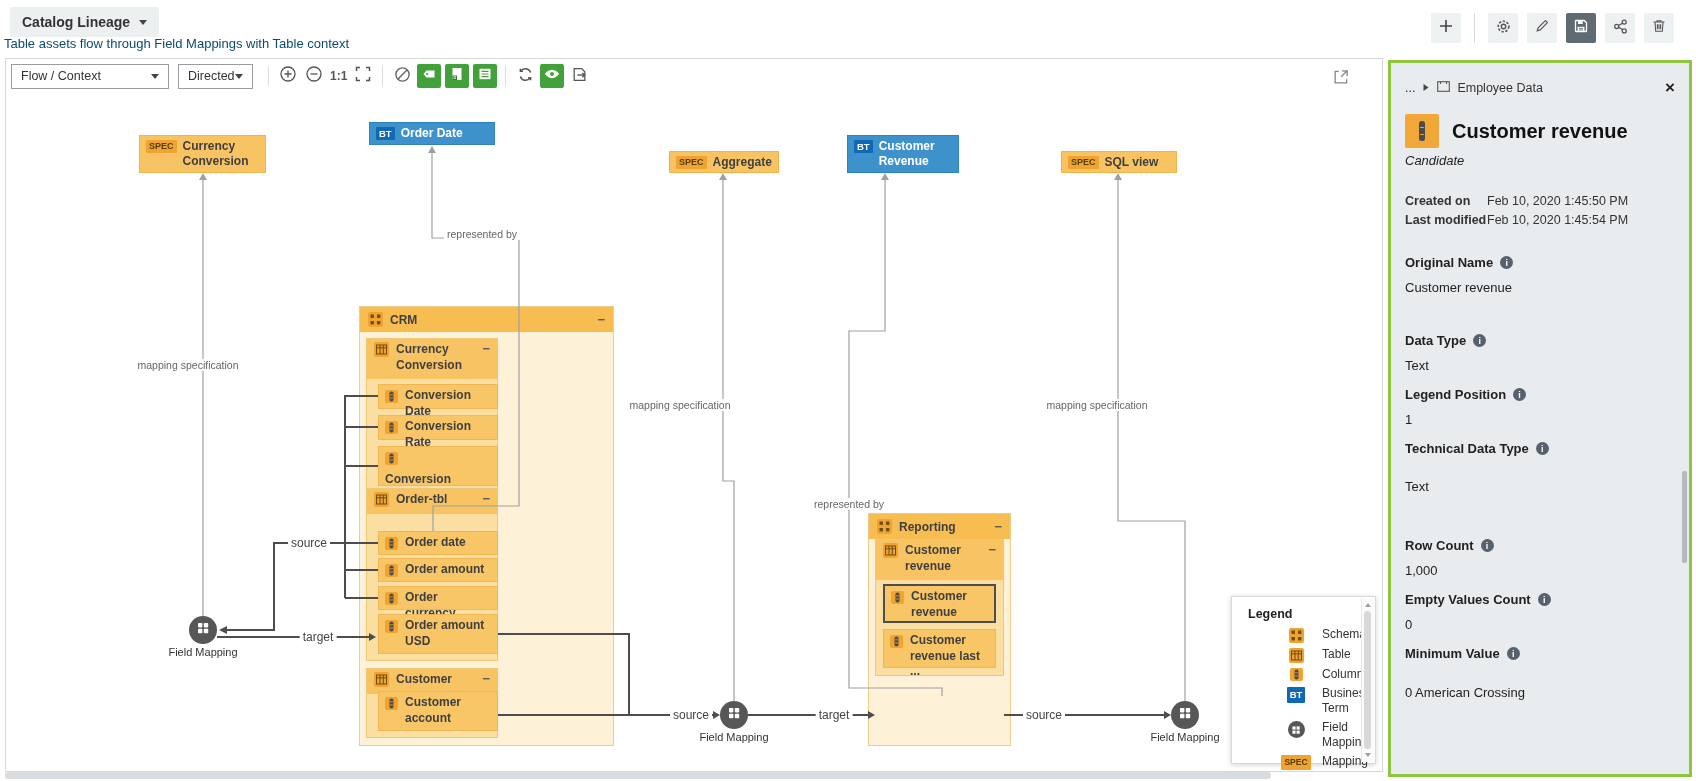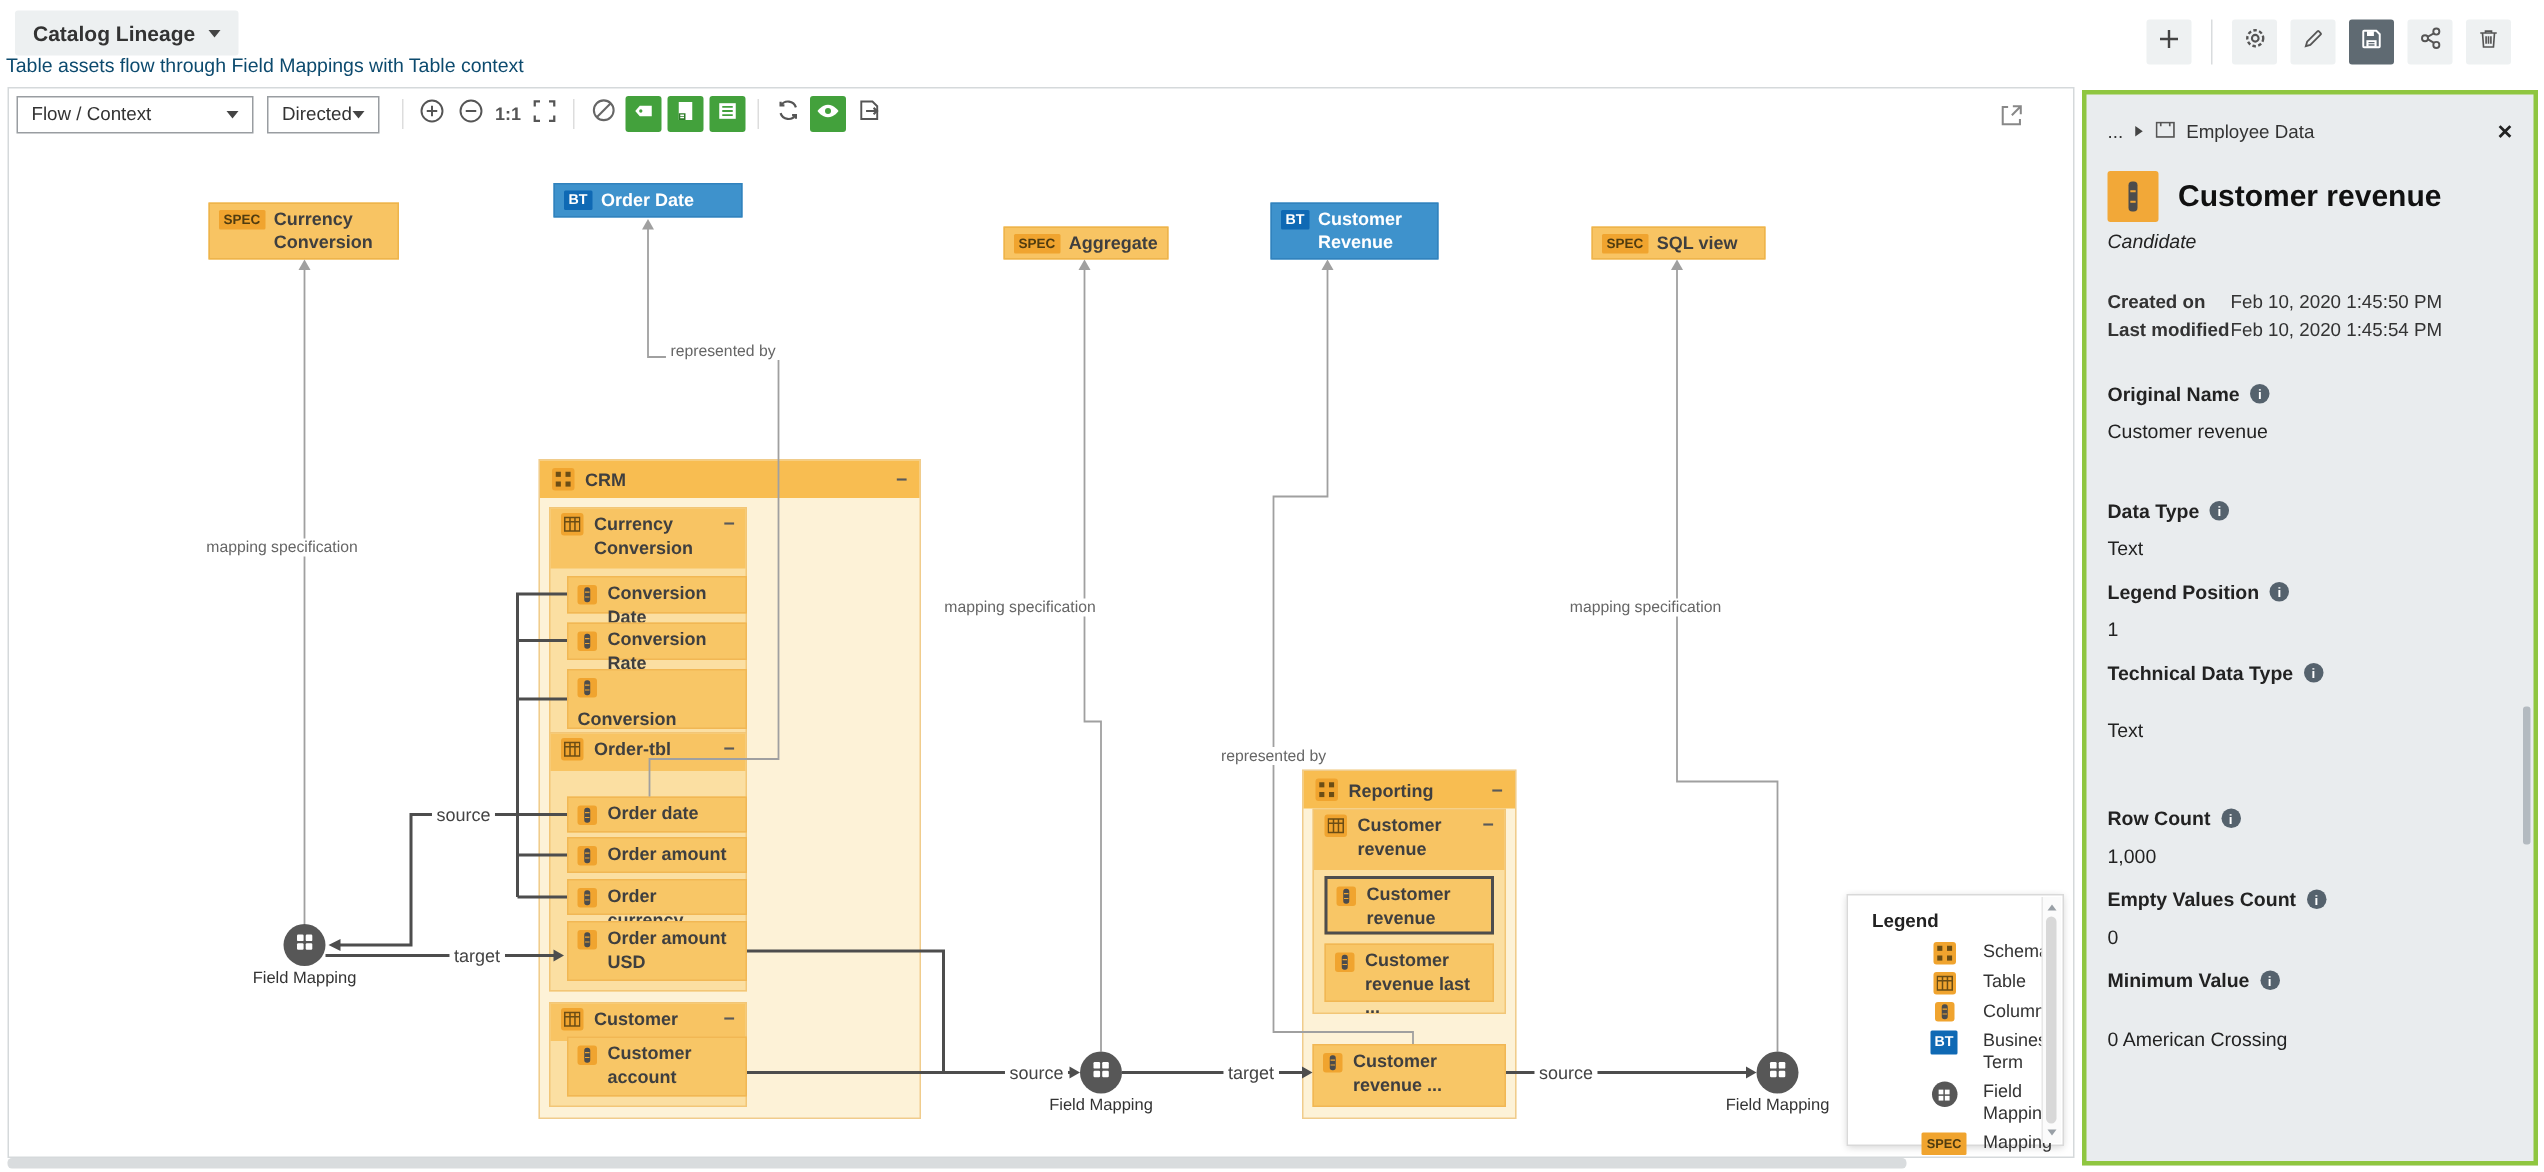--- a/index.html
+++ b/index.html
@@ -479,29 +479,20 @@
         <span>Customer revenue</span>
       </div>
       <div class="col" style="left: 877px; top: 570px; width: 113px; height: 39px;">
         <span class="ic ic-column">
           <svg width="9" height="11" viewBox="0 0 9 11">
             <rect x="2.5" y="0.5" width="4" height="10" rx="1.8" fill="#4c4c4c"></rect>
             <path d="M3 3.8h3M3 7h3" stroke="#f0a42f" stroke-width="0.8"></path>
           </svg>
         </span>
         <span>Customer revenue last ...</span>
-      </div>
-      <div class="col" style="left: 869px; top: 637px; width: 129px; height: 42px;">
-        <span class="ic ic-column">
-          <svg width="9" height="11" viewBox="0 0 9 11">
-            <rect x="2.5" y="0.5" width="4" height="10" rx="1.8" fill="#4c4c4c"></rect>
-            <path d="M3 3.8h3M3 7h3" stroke="#f0a42f" stroke-width="0.8"></path>
-          </svg>
-        </span>
-        <span>Customer revenue ...</span>
       </div>
       <svg width="1376" height="712" id="edges">
         <path d="M372 337H339V539M372 368H339M372 407H339M372 484H339M372 511H339M372 539H339" class="dark"></path>
         <path d="M339 484H268V571H220" class="dark"></path>
         <path d="M211 578H364" class="dark"></path>
         <path d="M492 575H623V656M492 656H708" class="dark"></path>
         <path d="M742 656H862" class="dark"></path>
         <path d="M998 656H1158" class="dark"></path>
         <path d="M197 557V117" class="light"></path>
         <path d="M427 472V447H513V179H426V90" class="light"></path>

